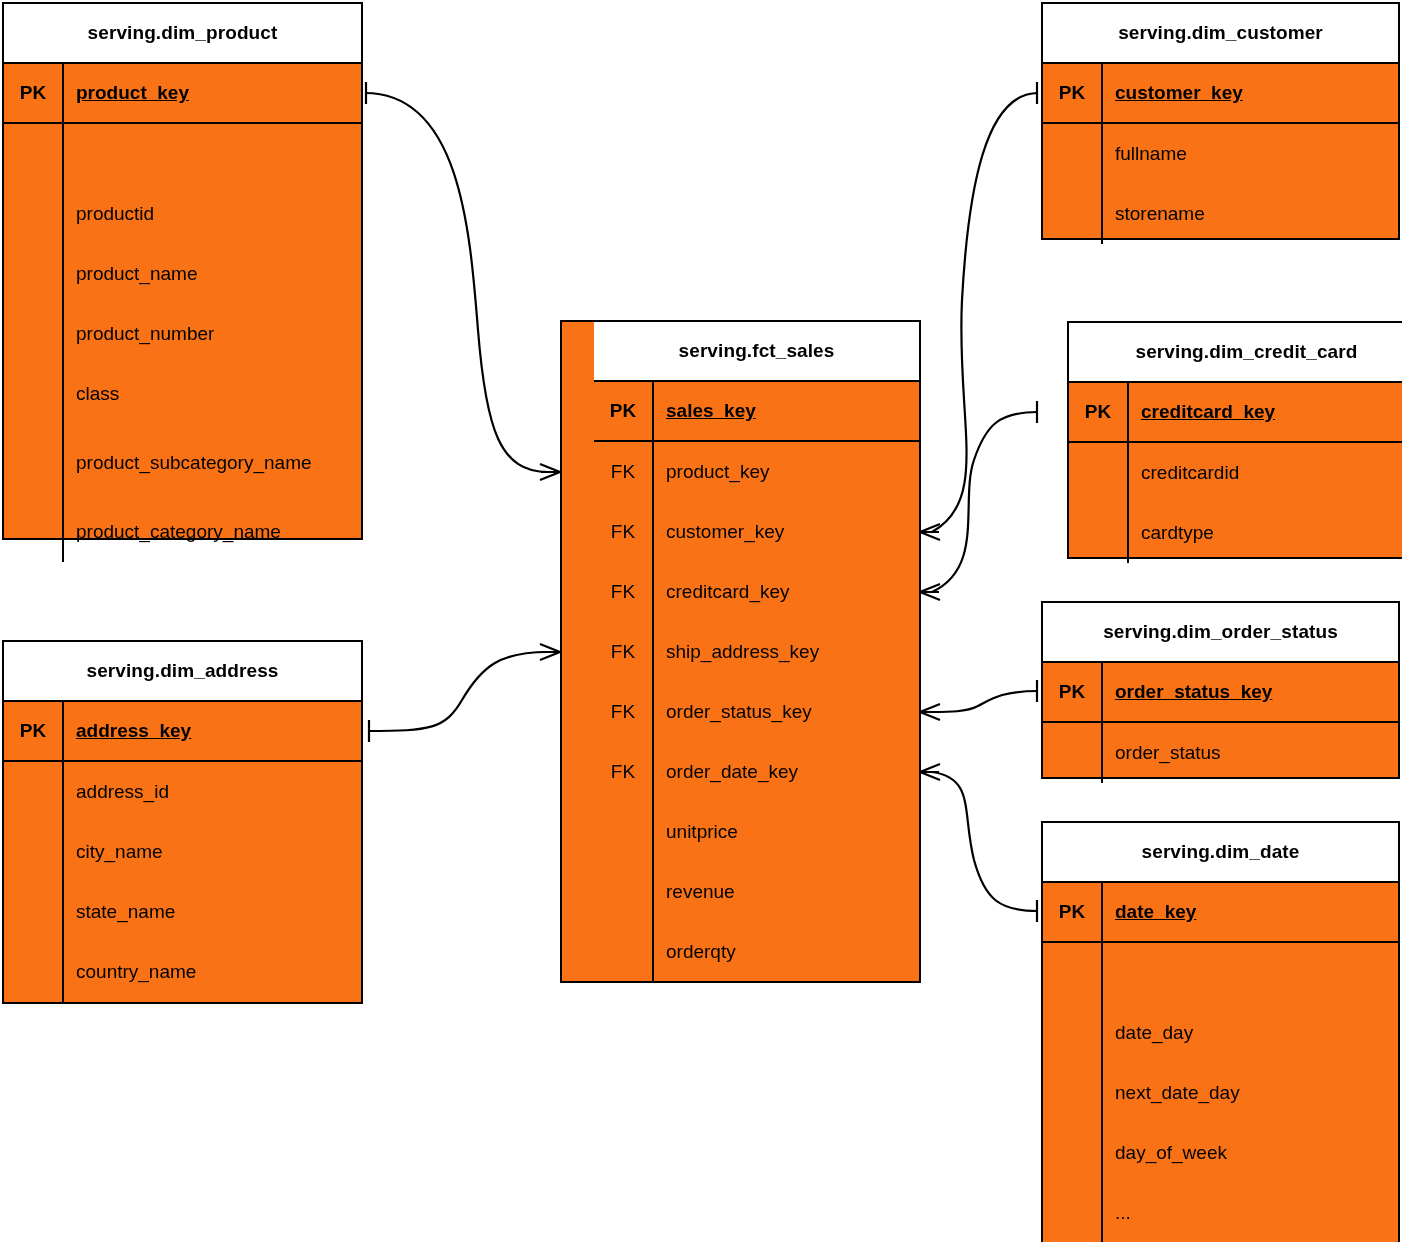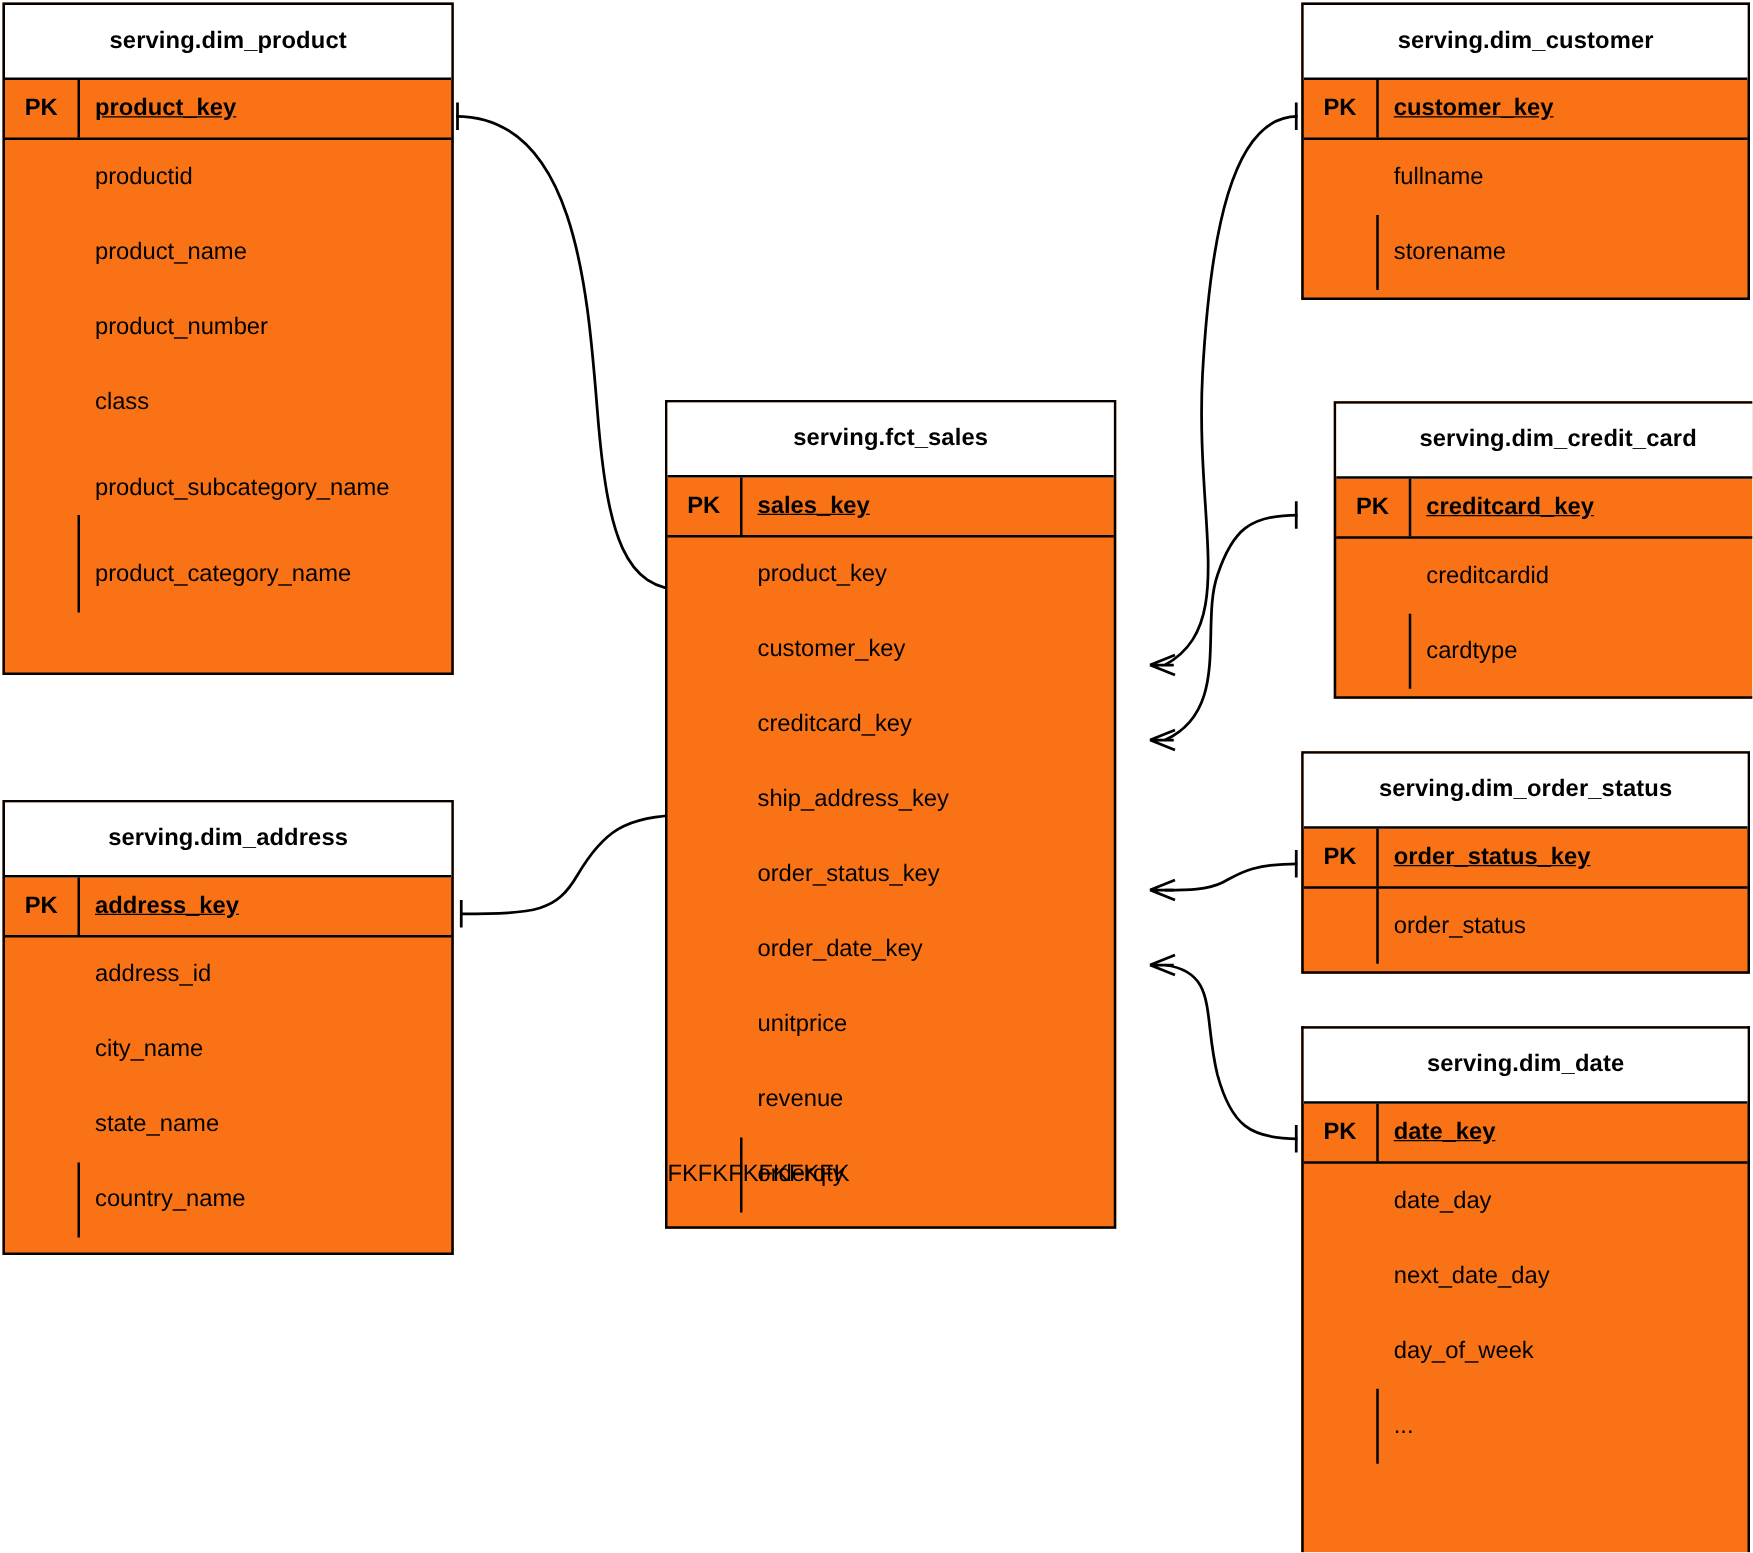--- a/index.html
+++ b/index.html
@@ -39,21 +39,21 @@
     align-items: center;
     justify-content: center;
     font-weight: bold;
     font-size: 19px;
     letter-spacing: 0.1px;
     border-bottom: 2px solid #000000;
     background: #ffffff;
   }
   .ent-pkrow {
     box-sizing: border-box;
-    height: 48px;
+    height: 60px;
     display: flex;
     align-items: stretch;
     border-bottom: 2px solid #000000;
   }
   .keycell {
     box-sizing: border-box;
     width: 60px;
     flex: 0 0 60px;
     display: flex;
     align-items: center;
@@ -78,21 +78,21 @@
     box-sizing: border-box;
     display: flex;
     align-items: flex-end;
   }
   .body-keycol {
     box-sizing: border-box;
     width: 60px;
     flex: 0 0 60px;
     border-right: 2px solid #000000;
     display: flex;
-    flex-direction: row;
+    flex-direction: column;
   }
   .body-fieldcol {
     box-sizing: border-box;
     flex: 1 1 auto;
     display: flex;
     flex-direction: column;
   }
   .body-keycol .kcell,
   .body-fieldcol .fcell {
     box-sizing: border-box;
@@ -211,21 +211,21 @@
       </div>
       <div class="body-fieldcol">
         <div class="fcell">address_id</div>
         <div class="fcell">city_name</div>
         <div class="fcell">state_name</div>
         <div class="fcell">country_name</div>
       </div>
     </div>
   </div>
 
-  <div class="entity" style="left:532px; top:320px; width:361px; height:663px;">
+  <div class="entity" style="left:560px; top:320px; width:361px; height:663px;padding-left:32px;">
     <div class="ent-title">serving.fct_sales</div>
     <div class="ent-pkrow">
       <div class="keycell">PK</div>
       <div class="fieldcell pk">sales_key</div>
     </div>
     <div class="ent-body">
       <div class="body-keycol">
         <div class="kcell" style="font-weight:normal;">FK</div>
         <div class="kcell" style="font-weight:normal;">FK</div>
         <div class="kcell" style="font-weight:normal;">FK</div>

